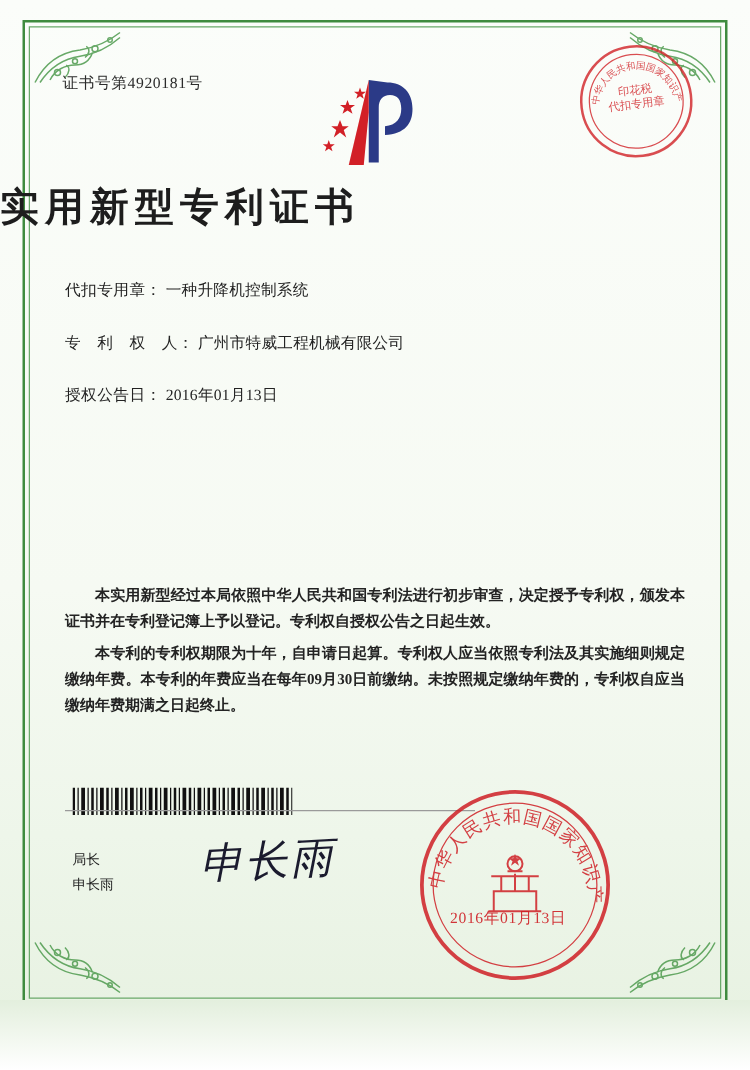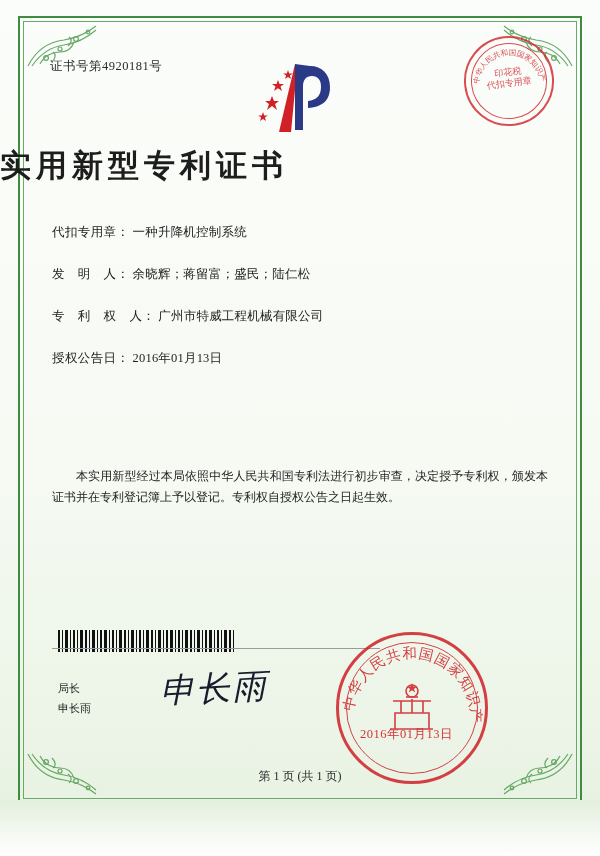--- a/index.html
+++ b/index.html
@@ -120,20 +120,21 @@
     left: 52px; top: 466px;
     width: 496px;
     font-size: 12px;
     line-height: 21px;
     color: #232323;
     text-align: justify;
   }
   .body-text p {
     margin: 0 0 4px 0;
     text-indent: 24px;
+    font-weight: bold;
   }
 
   .barcode {
     position: absolute;
     left: 58px; top: 630px;
     width: 176px; height: 22px;
   }
   .barcode svg { display: block; width: 100%; height: 100%; }
 
   .underline {
@@ -303,35 +304,32 @@
   </div>
 
   <div class="title">实用新型专利证书</div>
 
   <div class="fields">
     <div class="field">
       <span class="lbl">代扣专用章：</span>
       <span class="val">一种升降机控制系统</span>
     </div>
     <div class="field">
-      <span class="lbl">发　明　人：</span>
-      <span class="val">余晓辉；蒋留富；盛民；陆仁松</span>
-    </div>
-    <div class="field">
       <span class="lbl">专　利　权　人：</span>
       <span class="val">广州市特威工程机械有限公司</span>
     </div>
     <div class="field">
       <span class="lbl">授权公告日：</span>
       <span class="val">2016年01月13日</span>
     </div>
   </div>
 
   <div class="body-text">
     <p>本实用新型经过本局依照中华人民共和国专利法进行初步审查，决定授予专利权，颁发本证书并在专利登记簿上予以登记。专利权自授权公告之日起生效。</p>
+    <p>本专利的专利权期限为十年，自申请日起算。专利权人应当依照专利法及其实施细则规定缴纳年费。本专利的年费应当在每年09月30日前缴纳。未按照规定缴纳年费的，专利权自应当缴纳年费期满之日起终止。</p>
   </div>
 
   <div class="barcode">
     <svg viewBox="0 0 176 22" preserveAspectRatio="none">
       <g fill="#111111">
         <rect x="0" y="0" width="2" height="22"></rect>
           <rect x="4" y="0" width="1" height="22"></rect>
         <rect x="7" y="0" width="3" height="22"></rect>
           <rect x="12" y="0" width="1" height="22"></rect>
         <rect x="15" y="0" width="2" height="22"></rect>
@@ -413,16 +411,15 @@
         </g>
         <g fill="#cf2026">
           <polygon points="29,4 30.3,7.6 34.1,7.6 31,9.9 32.2,13.5 29,11.2 25.8,13.5 27,9.9 23.9,7.6 27.7,7.6"></polygon>
         </g>
       </svg>
     </div>
   </div>
 
   <div class="seal-date">2016年01月13日</div>
 
-  <div class="page-no">第 1 页 (共 1 页)</div>
 
   <div class="watermark"></div>
 </div>
 
 </body></html>

